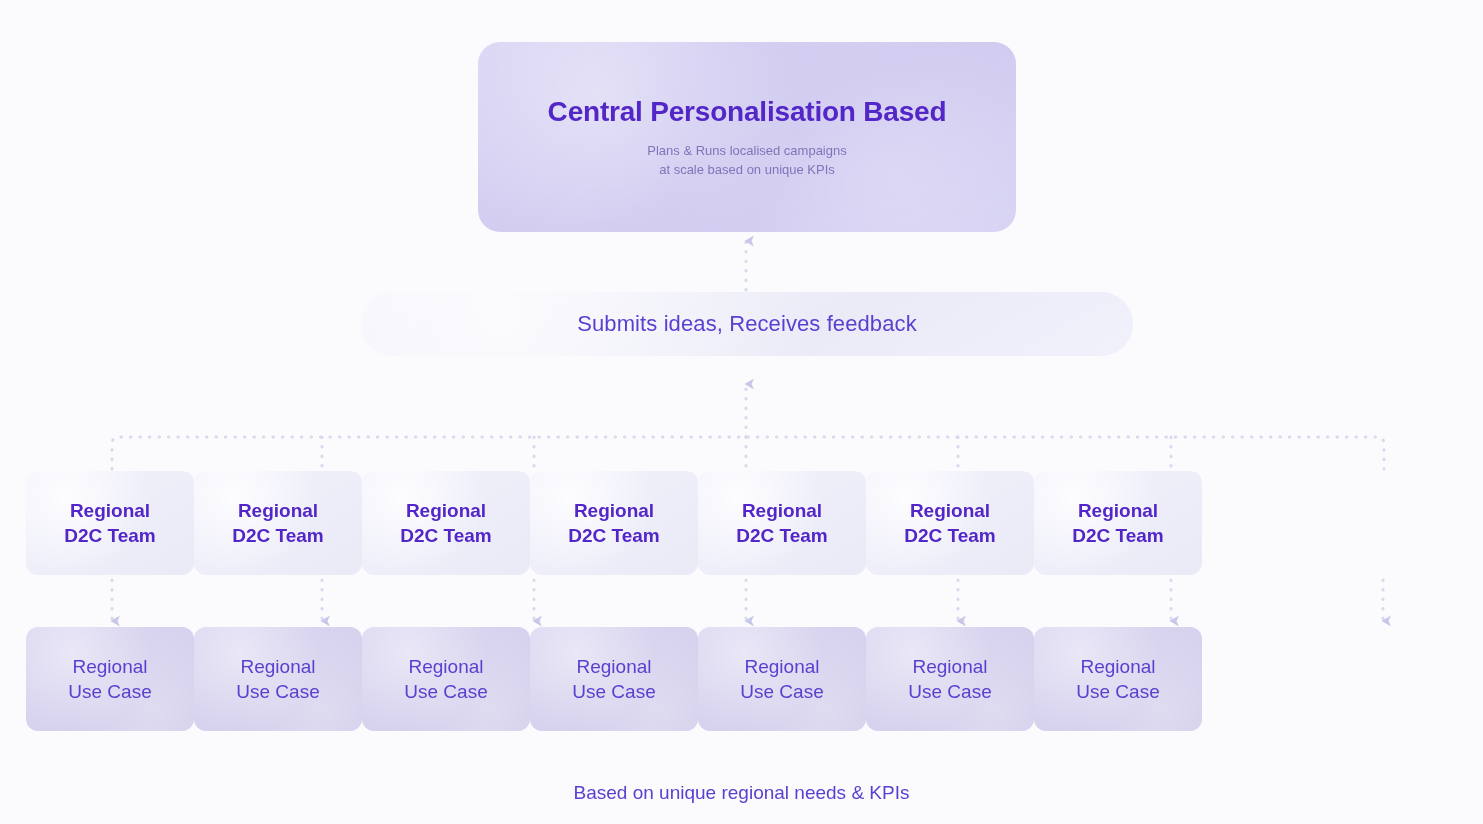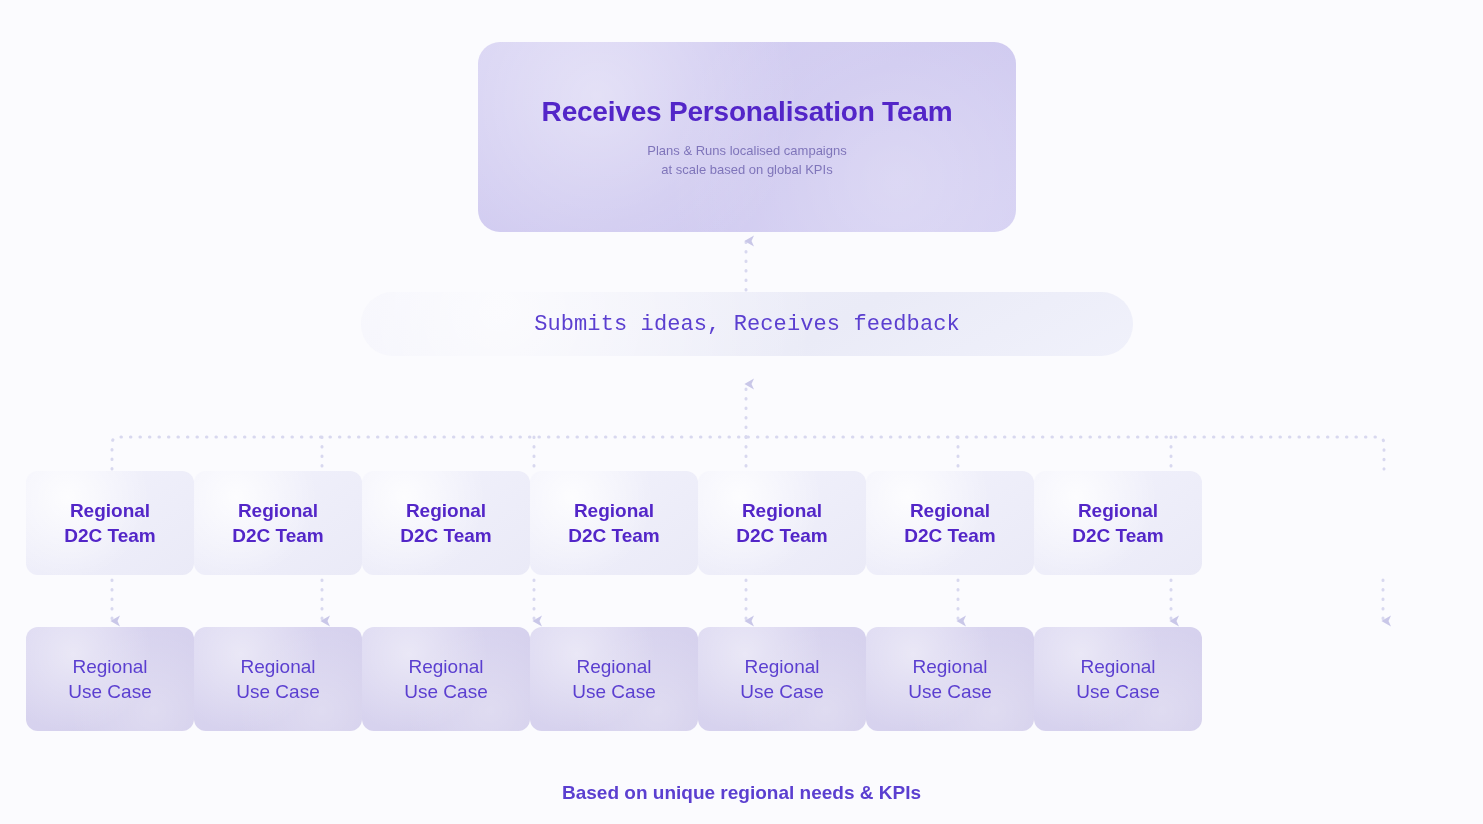--- a/index.html
+++ b/index.html
@@ -72,21 +72,20 @@
     height: 64px;
     box-sizing: border-box;
     border-radius: 32px;
     background: #eff0fa;
     background-image:
       radial-gradient(circle at 18% 30%, rgba(255,255,255,.75) 0%, rgba(255,255,255,0) 50%),
       linear-gradient(150deg, #f2f2fc 0%, #eaebf7 60%, #f0f1fb 100%);
     display: flex;
     align-items: center;
     justify-content: center;
-    font-family: Liberation Mono, monospace;
   }
   .pill-label {
     font-size: 22px;
     font-weight: 400;
     color: #5b3fd0;
     letter-spacing: 0.1px;
   }
 
   
   .columns {
@@ -144,21 +143,21 @@
   }
 
   
   .footnote {
     position: absolute;
     left: 0;
     top: 782px;
     width: 1483px;
     text-align: center;
     font-size: 19px;
-    font-weight: 700;
+    font-weight: 400;
     color: #5b3fd0;
   }
 </style>
 </head>
 <body>
 
 <div id="stage">
 
   <svg id="wires" viewBox="0 0 1483 824" width="1483" height="824" aria-hidden="true">
     <defs>
@@ -195,24 +194,24 @@
       <path d="M322 580 L322 621" stroke="#d8d8ef" stroke-width="3" stroke-linecap="round" stroke-dasharray="0.5 9" fill="none" marker-end="url(#arrow-down)"></path>
       <path d="M534 580 L534 621" stroke="#d8d8ef" stroke-width="3" stroke-linecap="round" stroke-dasharray="0.5 9" fill="none" marker-end="url(#arrow-down)"></path>
       <path d="M746 580 L746 621" stroke="#d8d8ef" stroke-width="3" stroke-linecap="round" stroke-dasharray="0.5 9" fill="none" marker-end="url(#arrow-down)"></path>
       <path d="M958 580 L958 621" stroke="#d8d8ef" stroke-width="3" stroke-linecap="round" stroke-dasharray="0.5 9" fill="none" marker-end="url(#arrow-down)"></path>
       <path d="M1171 580 L1171 621" stroke="#d8d8ef" stroke-width="3" stroke-linecap="round" stroke-dasharray="0.5 9" fill="none" marker-end="url(#arrow-down)"></path>
       <path d="M1383 580 L1383 621" stroke="#d8d8ef" stroke-width="3" stroke-linecap="round" stroke-dasharray="0.5 9" fill="none" marker-end="url(#arrow-down)"></path>
     </g>
   </svg>
 
   <div class="top-card">
-    <div class="top-card-title">Receives Personalisation Team</div>
+    <div class="top-card-title">Central Personalisation Based</div>
     <div>
       <div class="top-card-sub">Plans &amp; Runs localised campaigns</div>
-      <div class="top-card-sub">at scale based on global KPIs</div>
+      <div class="top-card-sub">at scale based on unique KPIs</div>
     </div>
   </div>
 
   <div class="pill">
     <div class="pill-label">Submits ideas, Receives feedback</div>
   </div>
 
   <div class="columns">
 
     <div class="column">

